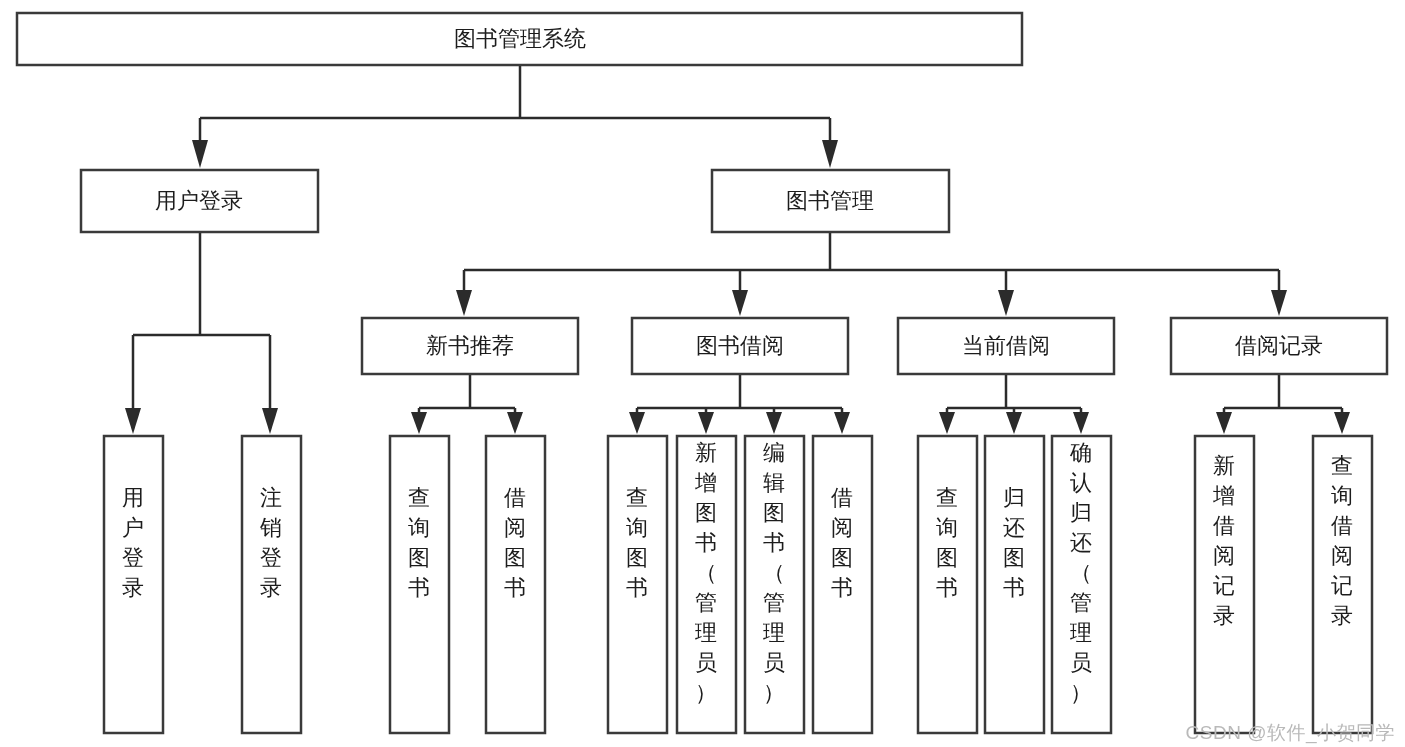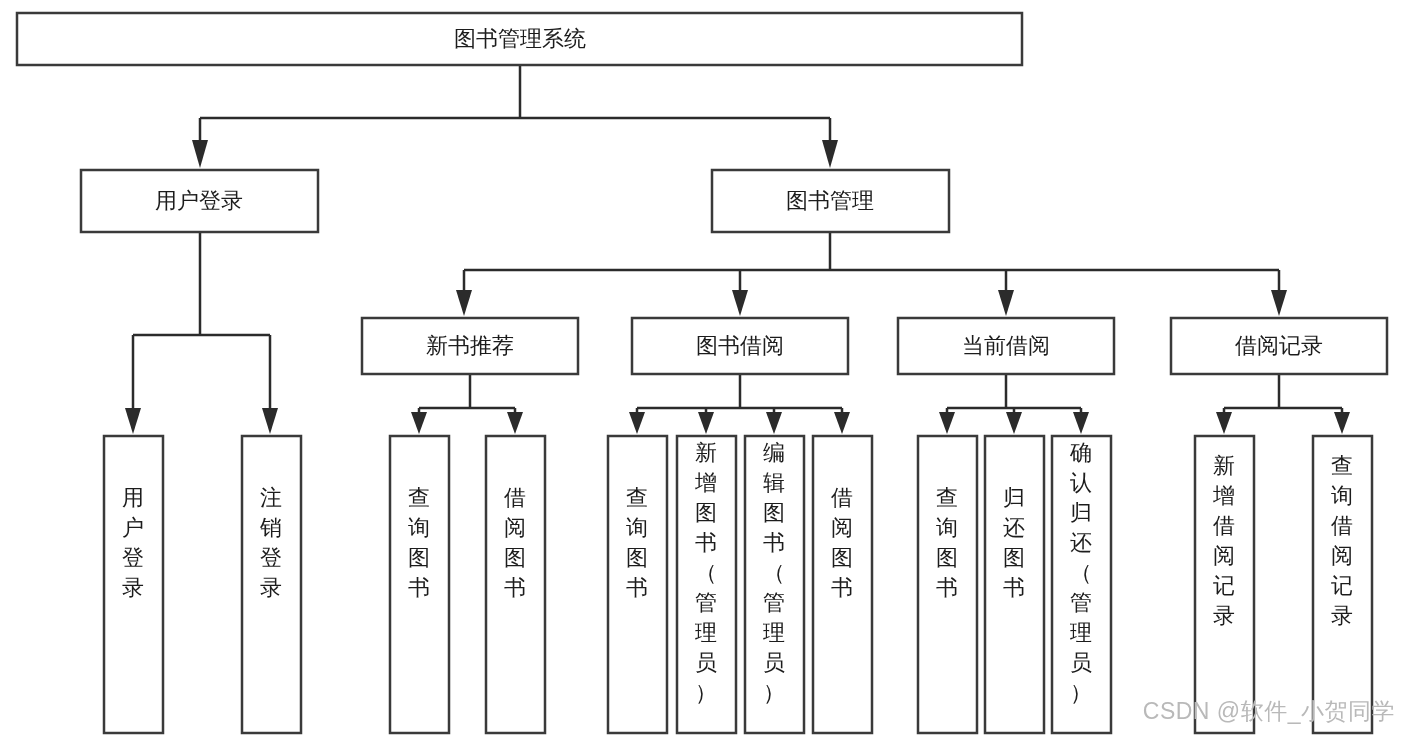--- a/index.html
+++ b/index.html
@@ -52,23 +52,23 @@
   .node-label-v {
     font-family: "Liberation Sans", "DejaVu Sans", sans-serif;
     font-size: 22px;
     fill: #1c1c1c;
     text-anchor: middle;
     white-space: pre;
   }
   .watermark-text {
     position: absolute;
     right: 10px;
-    bottom: 20px;
-    font-family: "Liberation Sans", "DejaVu Sans", sans-serif;
-    font-size: 23px;
+    bottom: 1px;
+    font-family: "Liberation Sans", "DejaVu Sans", sans-serif;
+    font-size: 19px;
     color: #b9b9b9;
     letter-spacing: 0.5px;
     user-select: none;
     pointer-events: none;
     white-space: nowrap;
   }
 </style>
 </head>
 <body>
 

